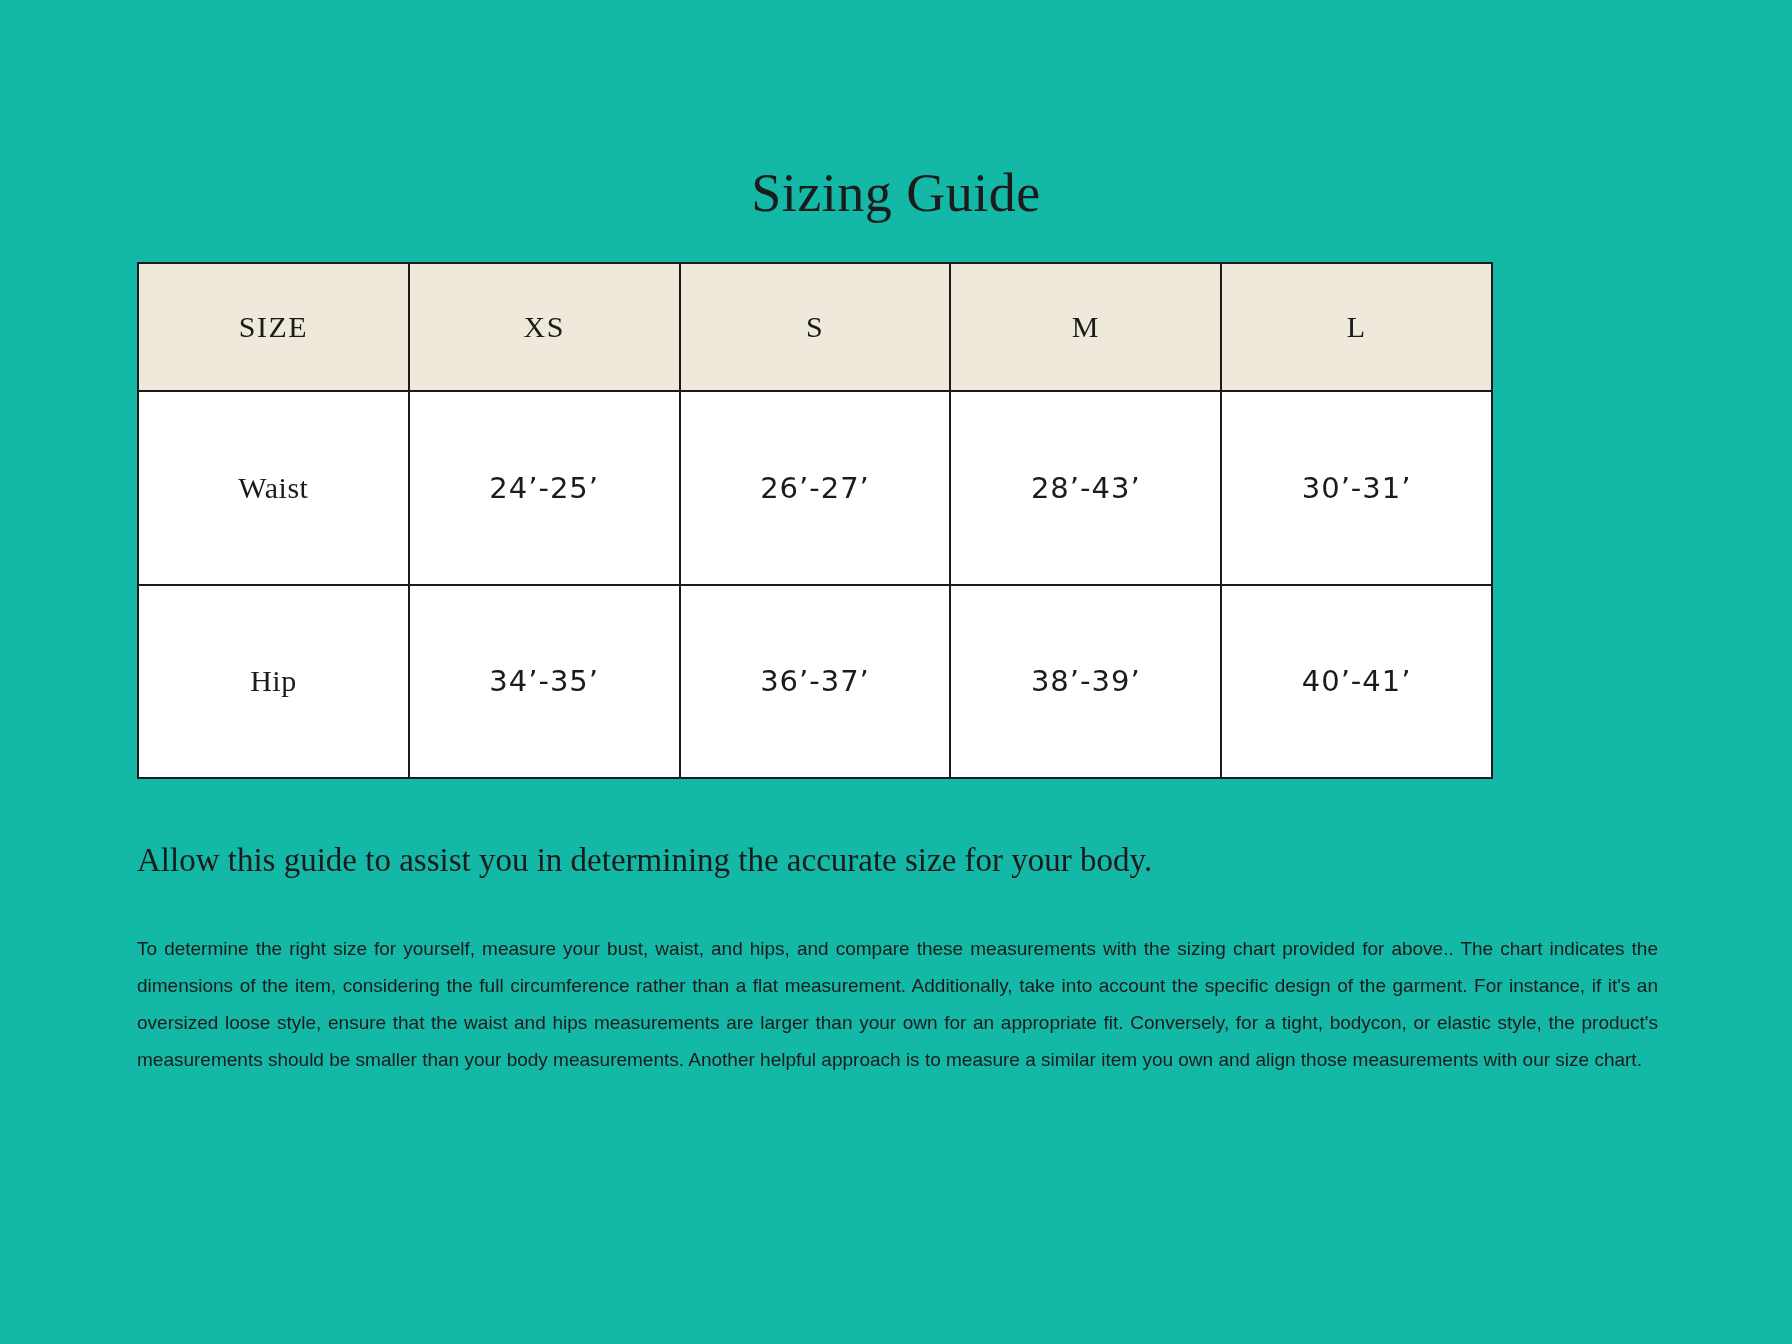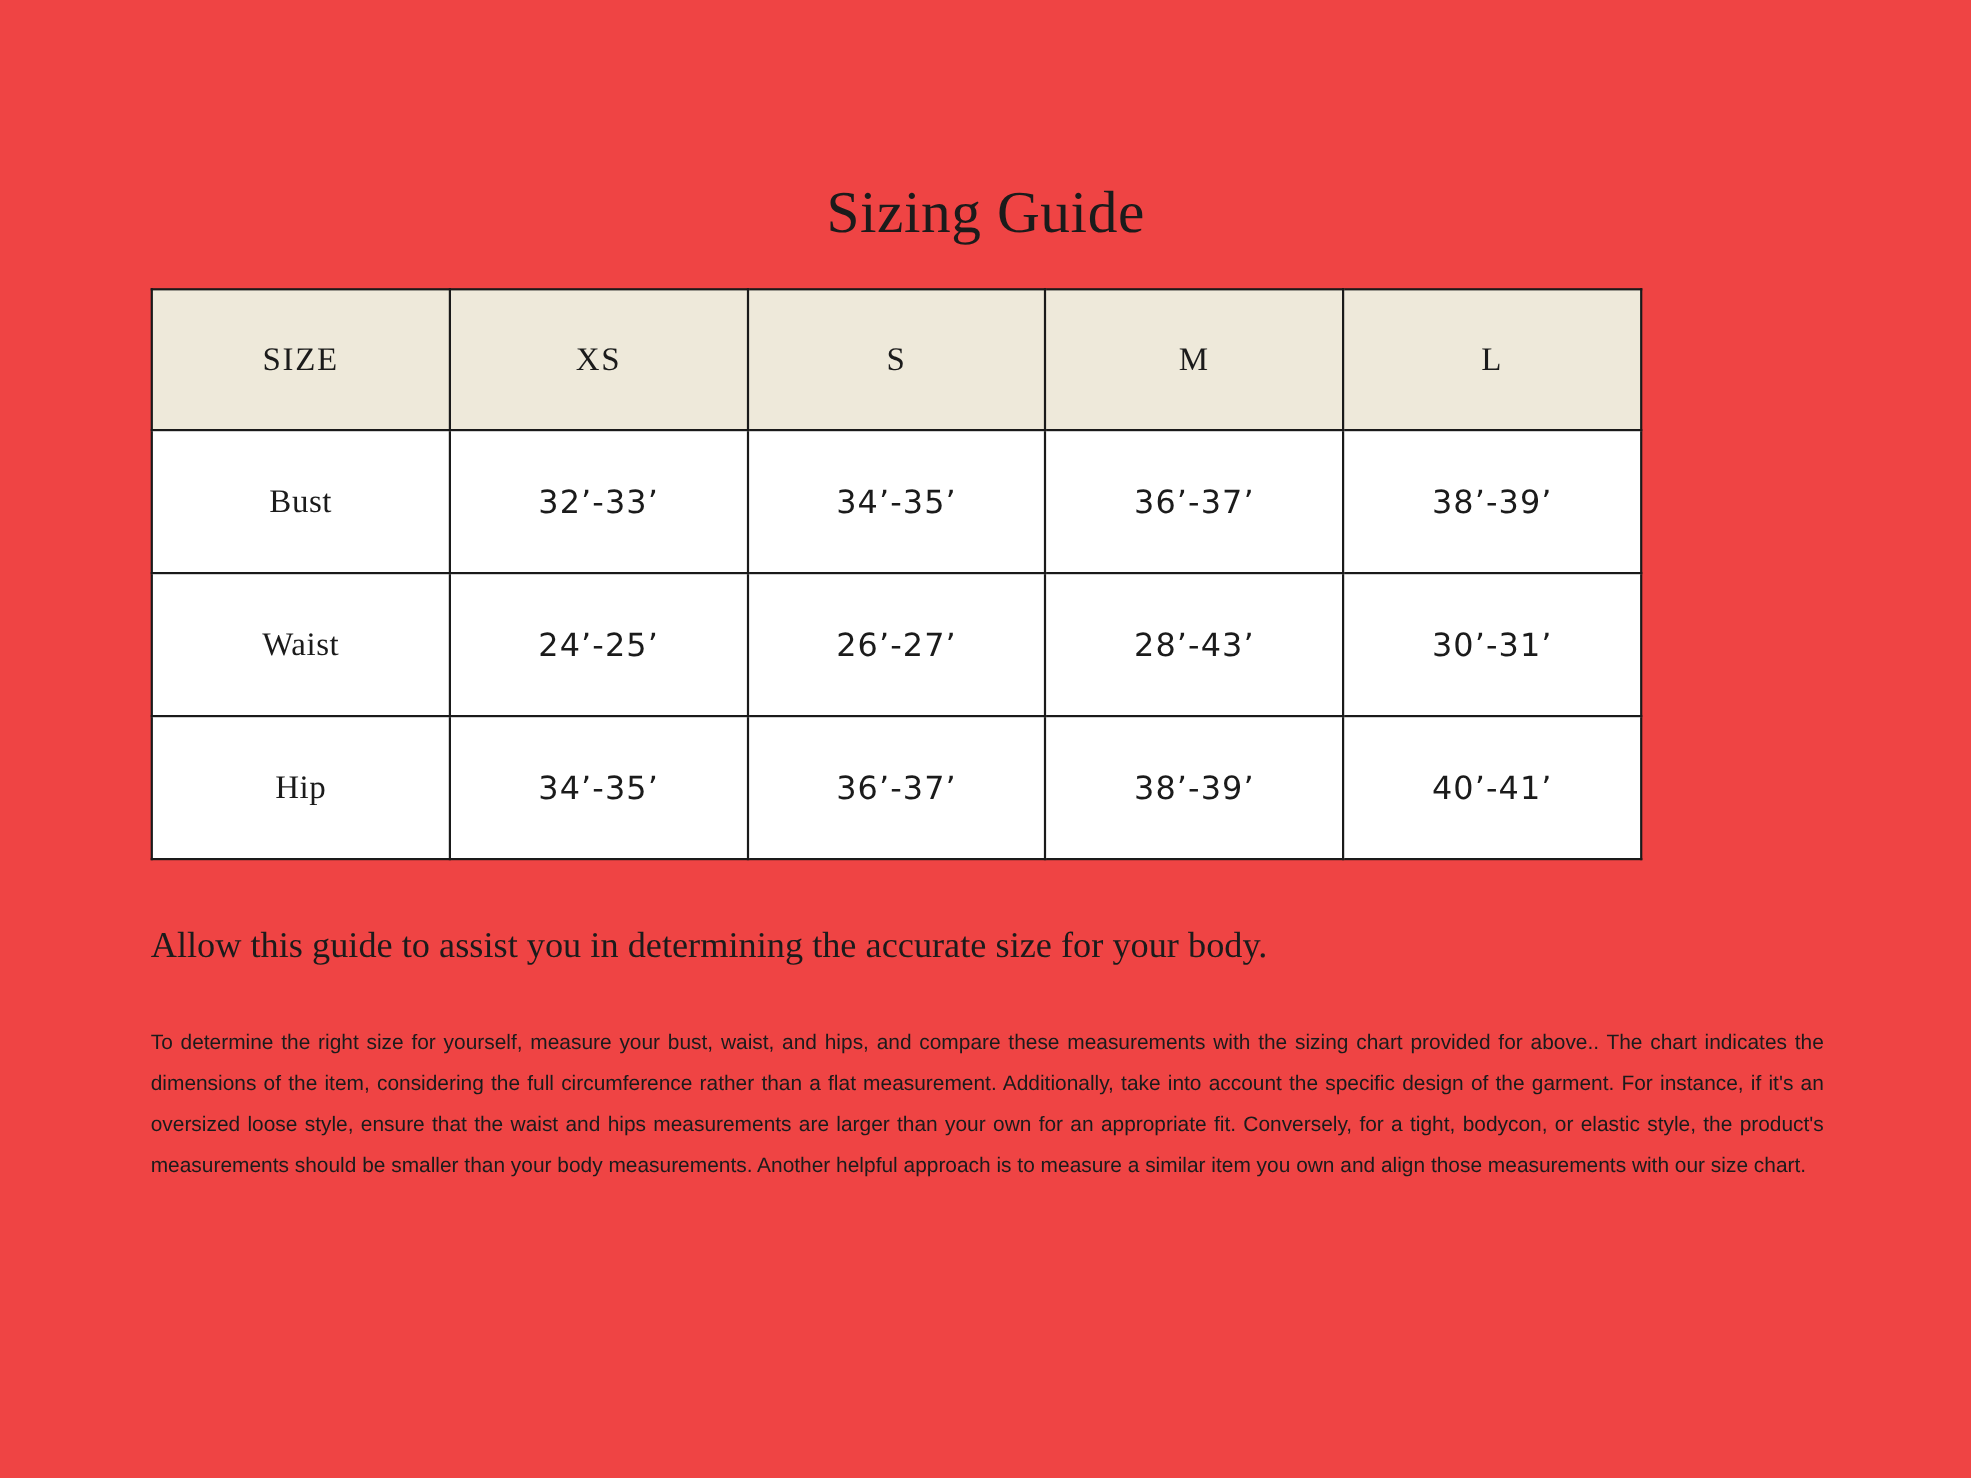--- a/index.html
+++ b/index.html
@@ -1,20 +1,20 @@
 <!DOCTYPE html>
 <html><head>
 <meta charset="utf-8">
 <style>
   html, body { margin: 0; padding: 0; }
   .page {
     position: relative;
     width: 1792px;
     height: 1344px;
-    background: #ef4444;
+    background: #14b8a6;
     color: #1b1b1b;
     font-family: "Liberation Sans", sans-serif;
     overflow: hidden;
   }
   .page-title {
     position: absolute;
     top: 126px;
     left: 0;
     width: 100%;
     text-align: center;
@@ -104,27 +104,20 @@
       <tr>
         <th>SIZE</th>
         <th>XS</th>
         <th>S</th>
         <th>M</th>
         <th>L</th>
       </tr>
     </thead>
     <tbody>
       <tr>
-        <td class="row-label">Bust</td>
-        <td>32’-33’</td>
-        <td>34’-35’</td>
-        <td>36’-37’</td>
-        <td>38’-39’</td>
-      </tr>
-      <tr>
         <td class="row-label">Waist</td>
         <td>24’-25’</td>
         <td>26’-27’</td>
         <td>28’-43’</td>
         <td>30’-31’</td>
       </tr>
       <tr>
         <td class="row-label">Hip</td>
         <td>34’-35’</td>
         <td>36’-37’</td>

